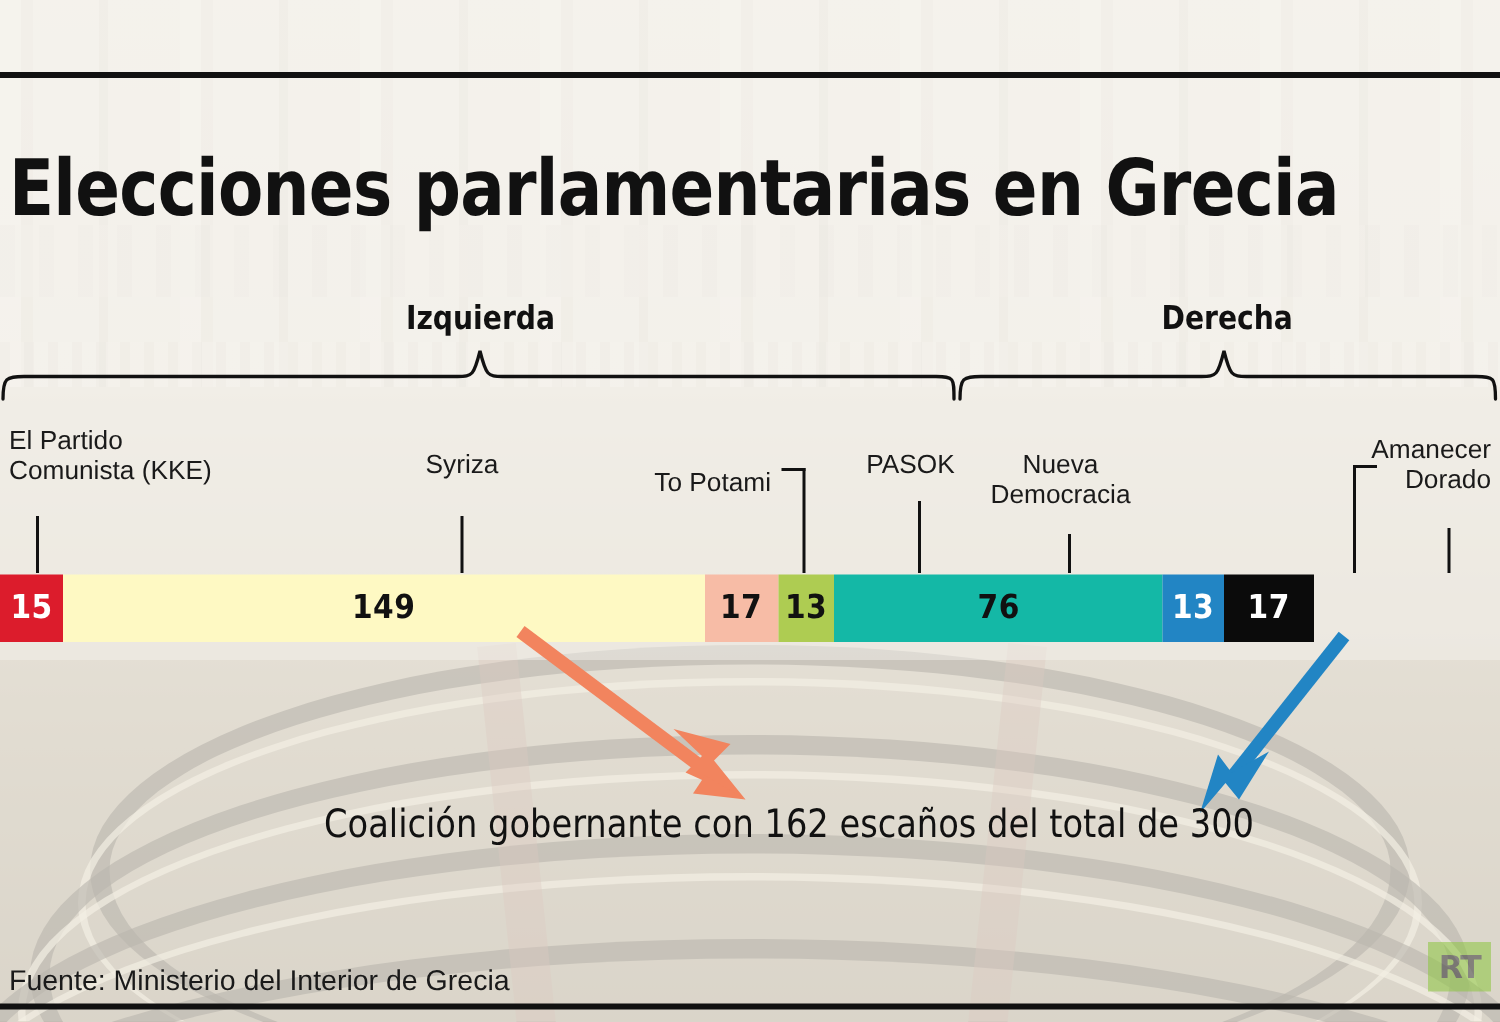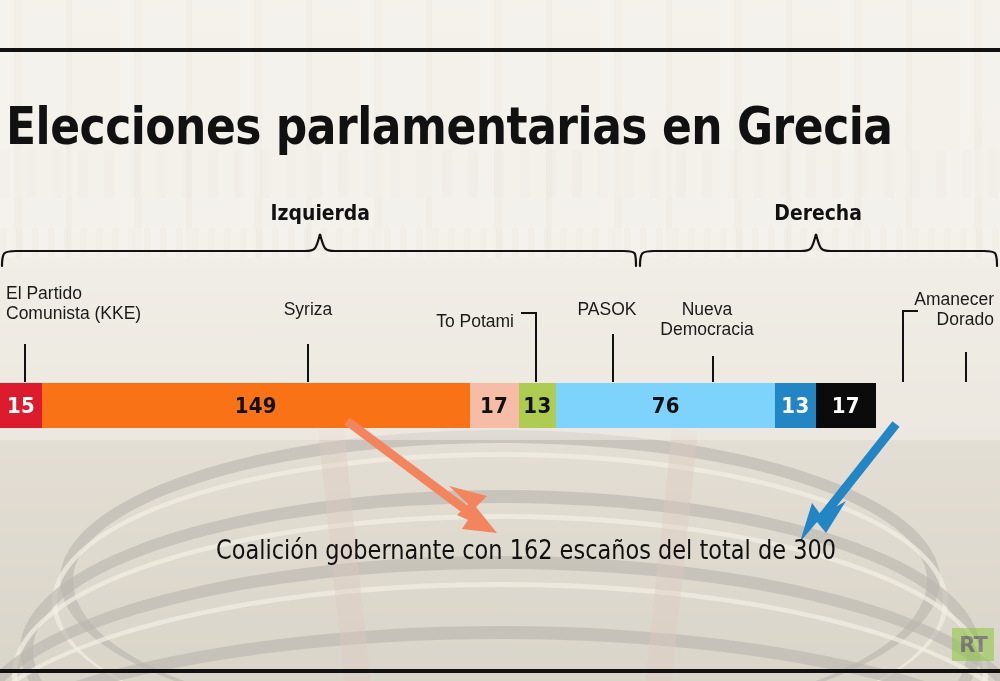--- a/index.html
+++ b/index.html
@@ -304,30 +304,30 @@
       <div>Dorado</div>
     </div>
     <div class="leader h" style="left:902px; top:310px; width:16px;"></div>
     <div class="leader v" style="left:902px; top:310px; height:72px;"></div>
     <div class="leader v" style="left:965px; top:352px; height:30px;"></div>
 
     <div id="seat-bar">
       <div class="seg" style="width:48px;  background:#DC1C2C; color:#FFFFFF;">
         <span>15</span>
       </div>
-      <div class="seg" style="width:488px; background:#f97316; color:#111111;">
+      <div class="seg" style="width:488px; background:#fef9c3; color:#111111;">
         <span>149</span>
       </div>
       <div class="seg" style="width:56px;  background:#F7BCA6; color:#111111;">
         <span>17</span>
       </div>
       <div class="seg" style="width:43px;  background:#AECC52; color:#111111;">
         <span>13</span>
       </div>
-      <div class="seg" style="width:250px; background:#7dd3fc; color:#111111;">
+      <div class="seg" style="width:250px; background:#14b8a6; color:#111111;">
         <span>76</span>
       </div>
       <div class="seg" style="width:46px;  background:#2285C4; color:#FFFFFF;">
         <span>13</span>
       </div>
       <div class="seg" style="width:69px;  background:#0B0B0B; color:#FFFFFF;">
         <span>17</span>
       </div>
     </div>
 
@@ -340,20 +340,21 @@
       </g>
 
       <g>
         <path d="M896,424 L820,520" stroke="#2285C4" stroke-width="9" fill="none" stroke-linecap="butt"></path>
         <path d="M800,542 L812,503 L821,515 L846,501 L826,533 L817,522 Z" fill="#2285C4"></path>
       </g>
     </svg>
 
     <div class="caption">Coalición gobernante con 162 escaños del total de 300</div>
 
+    <div class="source">Fuente: Ministerio del Interior de Grecia</div>
 
     <div id="rt-logo">
       <span>RT</span>
     </div>
 
     <div class="bottom-rule"></div>
   </div>
 </div>
 
 </body></html>

